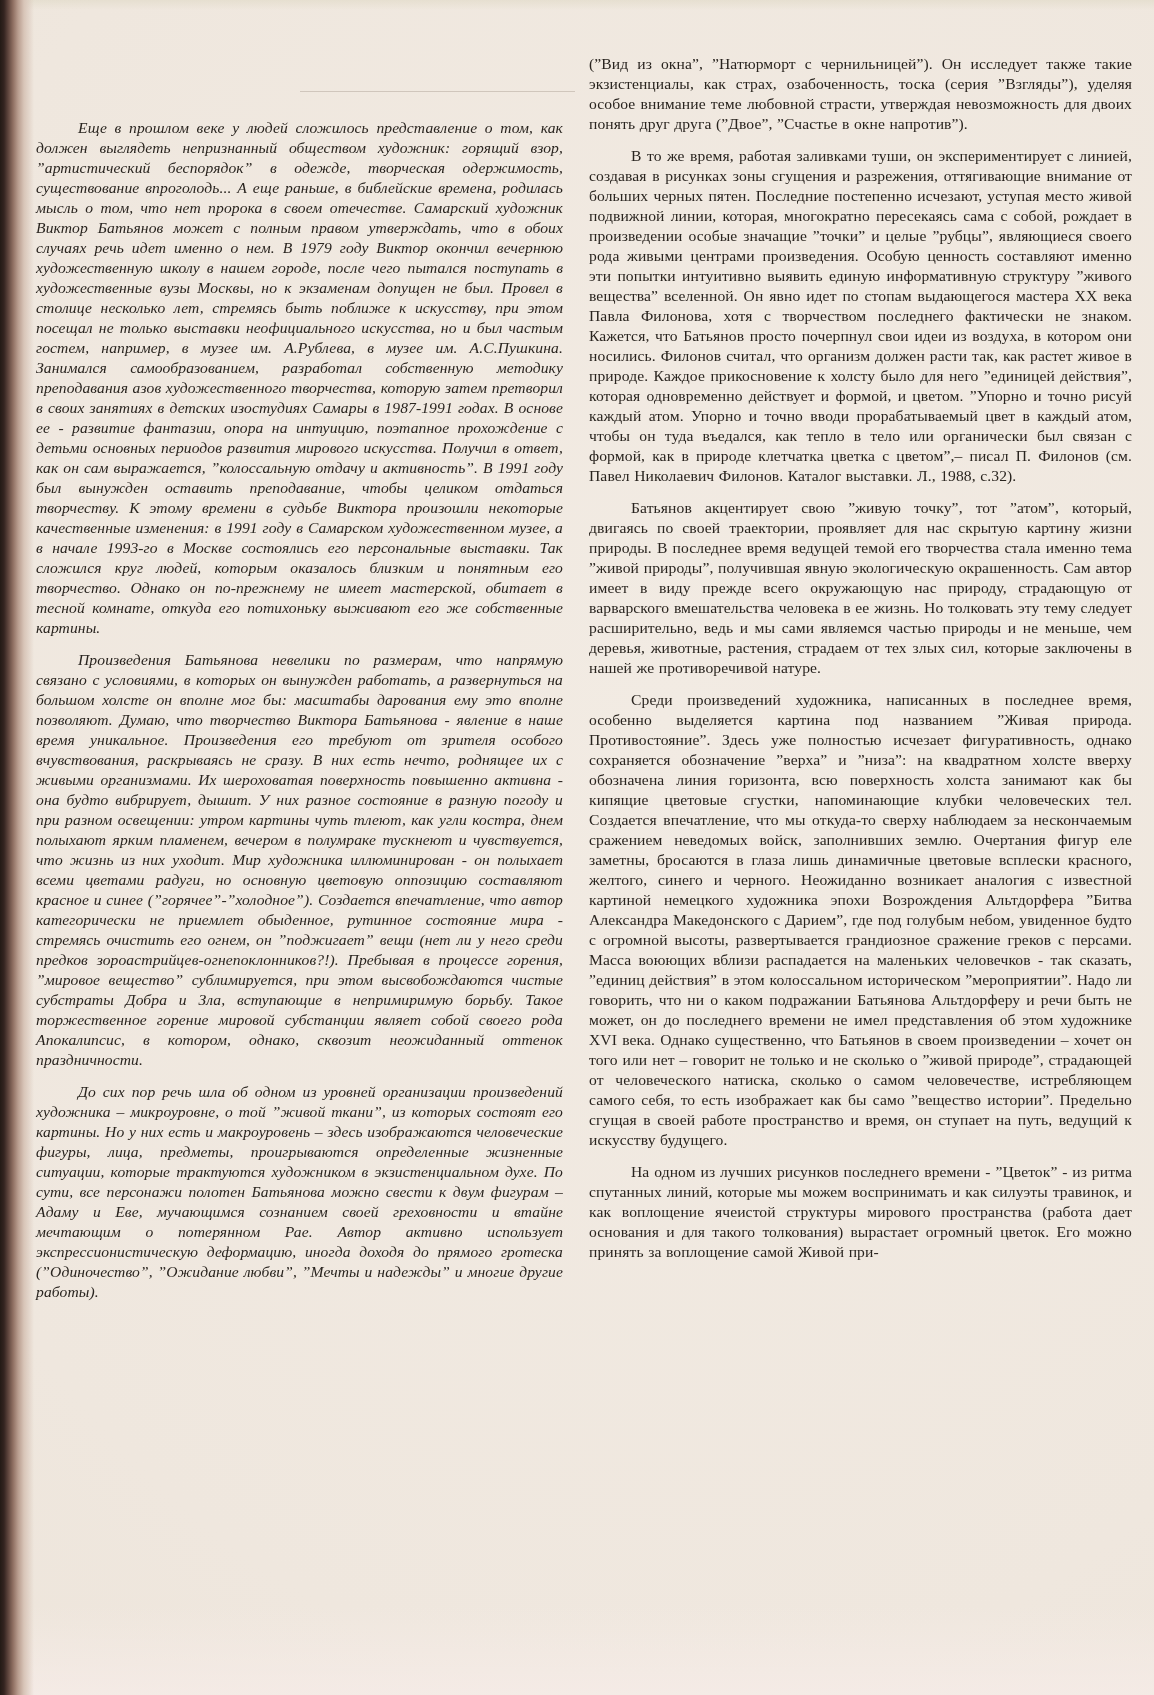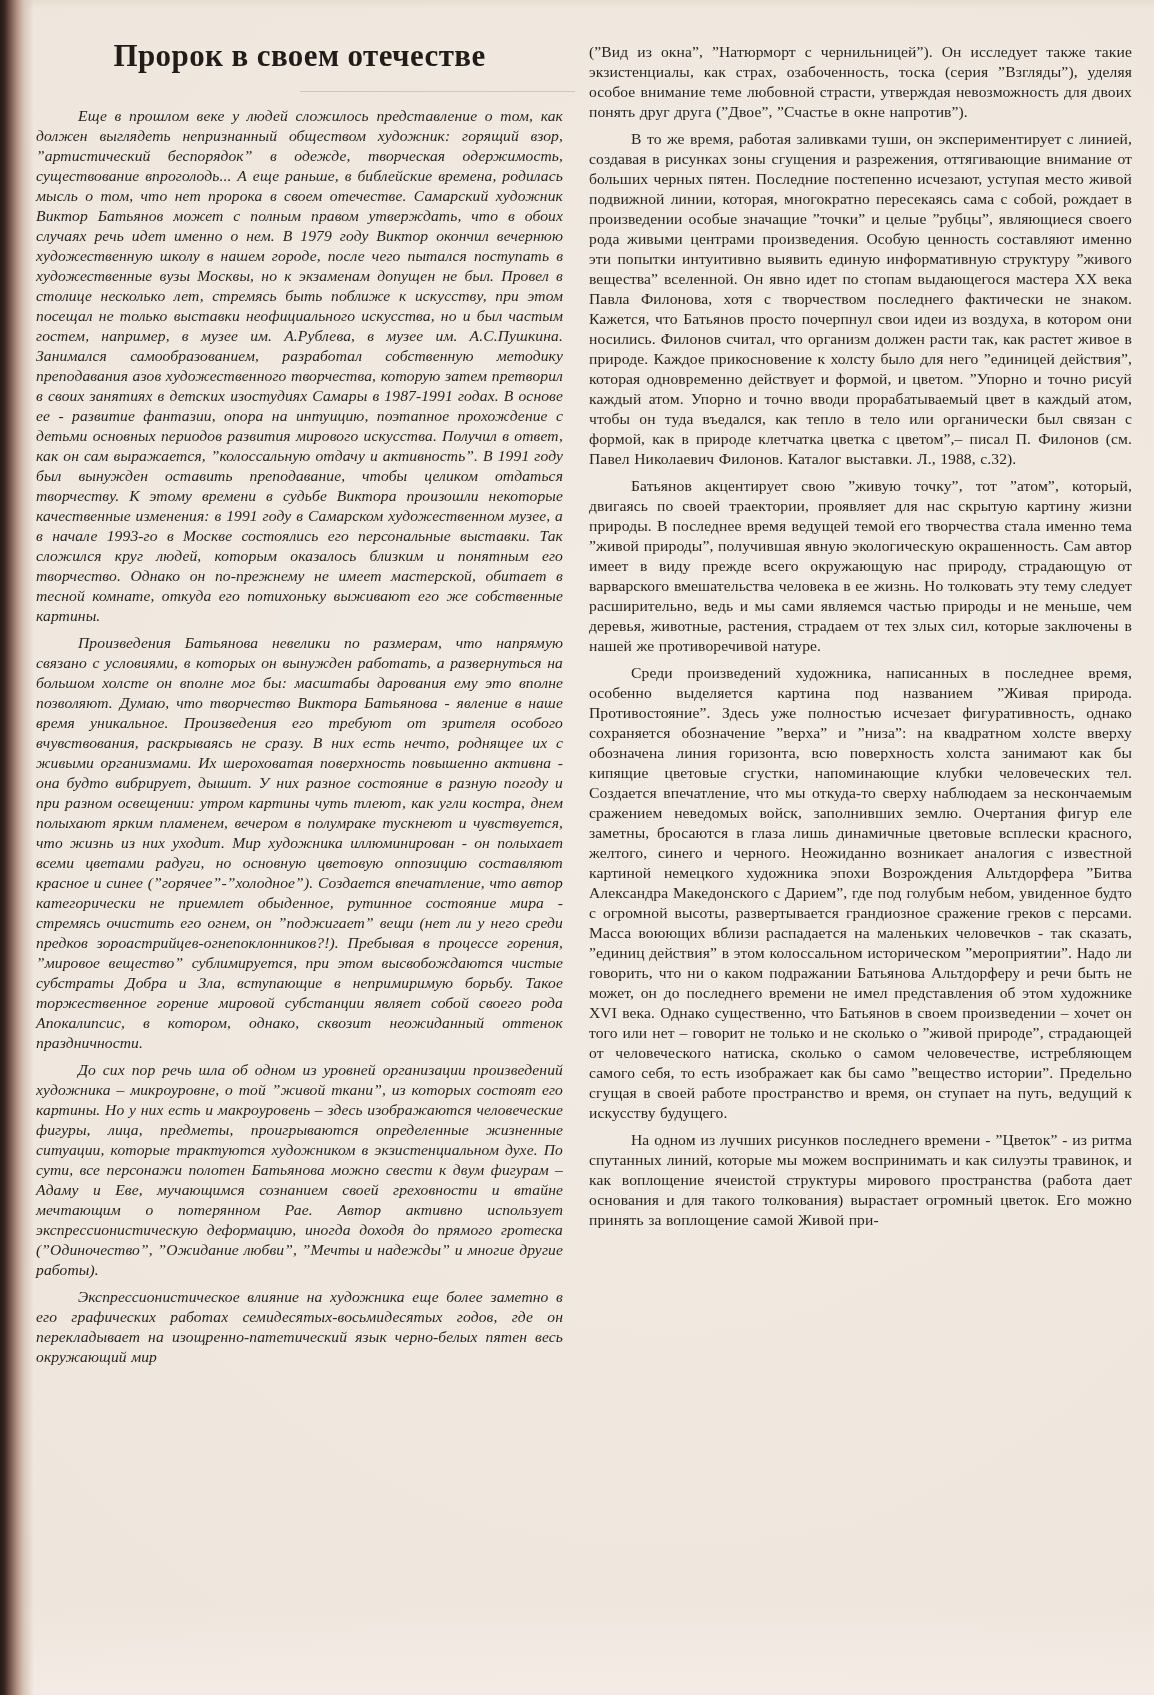--- a/index.html
+++ b/index.html
@@ -52,36 +52,34 @@
     text-align: justify;
     font-size: 15.6px;
     line-height: 20px;
     letter-spacing: 0.1px;
     word-spacing: 0.5px;
     hyphens: auto;
     -webkit-hyphens: auto;
   }
   .col-left  { top: 106px; left: 36px;  width: 527px; font-style: italic; }
   .col-right { top: 42px;  left: 589px; width: 543px; }
-  .para { margin: 0 0 7px 0; }
+  .para { margin: 12px 0 7px 0; }
   .para.indent { text-indent: 42px; }
   .para:last-child { margin-bottom: 0; }
 </style>
 </head>
 <body>
 
 <div class="page">
   <div class="edge-left"></div>
   <div class="artifact-line"></div>
-  <h1 class="title">Пророк в своем отечестве</h1>
   <div class="col col-left" id="col-left">
       <p class="para indent" lang="ru">Еще в прошлом веке у людей сложилось представление о том, как должен выглядеть непризнанный обществом художник: горящий взор, ”артистический беспорядок” в одежде, творческая одержимость, существование впроголодь... А еще раньше, в библейские времена, родилась мысль о том, что нет пророка в своем отечестве. Самарский художник Виктор Батьянов может с полным правом утверждать, что в обоих случаях речь идет именно о нем. В 1979 году Виктор окончил вечернюю художественную школу в нашем городе, после чего пытался поступать в художественные вузы Москвы, но к экзаменам допущен не был. Провел в столице несколько лет, стремясь быть поближе к искусству, при этом посещал не только выставки неофициального искусства, но и был частым гостем, например, в музее им. А.Рублева, в музее им. А.С.Пушкина. Занимался самообразованием, разработал собственную методику преподавания азов художественного творчества, которую затем претворил в своих занятиях в детских изостудиях Самары в 1987-1991 годах. В основе ее - развитие фантазии, опора на интуицию, поэтапное прохождение с детьми основных периодов развития мирового искусства. Получил в ответ, как он сам выражается, ”колоссальную отдачу и активность”. В 1991 году был вынужден оставить преподавание, чтобы целиком отдаться творчеству. К этому времени в судьбе Виктора произошли некоторые качественные изменения: в 1991 году в Самарском художественном музее, а в начале 1993-го в Москве состоялись его персональные выставки. Так сложился круг людей, которым оказалось близким и понятным его творчество. Однако он по-прежнему не имеет мастерской, обитает в тесной комнате, откуда его потихоньку выживают его же собственные картины.</p>
       <p class="para indent" lang="ru">Произведения Батьянова невелики по размерам, что напрямую связано с условиями, в которых он вынужден работать, а развернуться на большом холсте он вполне мог бы: масштабы дарования ему это вполне позволяют. Думаю, что творчество Виктора Батьянова - явление в наше время уникальное. Произведения его требуют от зрителя особого вчувствования, раскрываясь не сразу. В них есть нечто, роднящее их с живыми организмами. Их шероховатая поверхность повышенно активна - она будто вибрирует, дышит. У них разное состояние в разную погоду и при разном освещении: утром картины чуть тлеют, как угли костра, днем полыхают ярким пламенем, вечером в полумраке тускнеют и чувствуется, что жизнь из них уходит. Мир художника иллюминирован - он полыхает всеми цветами радуги, но основную цветовую оппозицию составляют красное и синее (”горячее”-”холодное”). Создается впечатление, что автор категорически не приемлет обыденное, рутинное состояние мира - стремясь очистить его огнем, он ”поджигает” вещи (нет ли у него среди предков зороастрийцев-огнепоклонников?!). Пребывая в процессе горения, ”мировое вещество” сублимируется, при этом высвобождаются чистые субстраты Добра и Зла, вступающие в непримиримую борьбу. Такое торжественное горение мировой субстанции являет собой своего рода Апокалипсис, в котором, однако, сквозит неожиданный оттенок праздничности.</p>
       <p class="para indent" lang="ru">До сих пор речь шла об одном из уровней организации произведений художника – микроуровне, о той ”живой ткани”, из которых состоят его картины. Но у них есть и макроуровень – здесь изображаются человеческие фигуры, лица, предметы, проигрываются определенные жизненные ситуации, которые трактуются художником в экзистенциальном духе. По сути, все персонажи полотен Батьянова можно свести к двум фигурам – Адаму и Еве, мучающимся сознанием своей греховности и втайне мечтающим о потерянном Рае. Автор активно использует экспрессионистическую деформацию, иногда доходя до прямого гротеска (”Одиночество”, ”Ожидание любви”, ”Мечты и надежды” и многие другие работы).</p>
-      <p class="para indent" lang="ru">Экспрессионистическое влияние на художника еще более заметно в его графических работах семидесятых-восьмидесятых годов, где он перекладывает на изощренно-патетический язык черно-белых пятен весь окружающий мир</p>
     </div>
   <div class="col col-right" id="col-right">
       <p class="para" lang="ru">(”Вид из окна”, ”Натюрморт с чернильницей”). Он исследует также такие экзистенциалы, как страх, озабоченность, тоска (серия ”Взгляды”), уделяя особое внимание теме любовной страсти, утверждая невозможность для двоих понять друг друга (”Двое”, ”Счастье в окне напротив”).</p>
       <p class="para indent" lang="ru">В то же время, работая заливками туши, он экспериментирует с линией, создавая в рисунках зоны сгущения и разрежения, оттягивающие внимание от больших черных пятен. Последние постепенно исчезают, уступая место живой подвижной линии, которая, многократно пересекаясь сама с собой, рождает в произведении особые значащие ”точки” и целые ”рубцы”, являющиеся своего рода живыми центрами произведения. Особую ценность составляют именно эти попытки интуитивно выявить единую информативную структуру ”живого вещества” вселенной. Он явно идет по стопам выдающегося мастера XX века Павла Филонова, хотя с творчеством последнего фактически не знаком. Кажется, что Батьянов просто почерпнул свои идеи из воздуха, в котором они носились. Филонов считал, что организм должен расти так, как растет живое в природе. Каждое прикосновение к холсту было для него ”единицей действия”, которая одновременно действует и формой, и цветом. ”Упорно и точно рисуй каждый атом. Упорно и точно вводи прорабатываемый цвет в каждый атом, чтобы он туда въедался, как тепло в тело или органически был связан с формой, как в природе клетчатка цветка с цветом”,– писал П. Филонов (см. Павел Николаевич Филонов. Каталог выставки. Л., 1988, с.32).</p>
       <p class="para indent" lang="ru">Батьянов акцентирует свою ”живую точку”, тот ”атом”, который, двигаясь по своей траектории, проявляет для нас скрытую картину жизни природы. В последнее время ведущей темой его творчества стала именно тема ”живой природы”, получившая явную экологическую окрашенность. Сам автор имеет в виду прежде всего окружающую нас природу, страдающую от варварского вмешательства человека в ее жизнь. Но толковать эту тему следует расширительно, ведь и мы сами являемся частью природы и не меньше, чем деревья, животные, растения, страдаем от тех злых сил, которые заключены в нашей же противоречивой натуре.</p>
       <p class="para indent" lang="ru">Среди произведений художника, написанных в последнее время, особенно выделяется картина под названием ”Живая природа. Противостояние”. Здесь уже полностью исчезает фигуративность, однако сохраняется обозначение ”верха” и ”низа”: на квадратном холсте вверху обозначена линия горизонта, всю поверхность холста занимают как бы кипящие цветовые сгустки, напоминающие клубки человеческих тел. Создается впечатление, что мы откуда-то сверху наблюдаем за нескончаемым сражением неведомых войск, заполнивших землю. Очертания фигур еле заметны, бросаются в глаза лишь динамичные цветовые всплески красного, желтого, синего и черного. Неожиданно возникает аналогия с известной картиной немецкого художника эпохи Возрождения Альтдорфера ”Битва Александра Македонского с Дарием”, где под голубым небом, увиденное будто с огромной высоты, развертывается грандиозное сражение греков с персами. Масса воюющих вблизи распадается на маленьких человечков - так сказать, ”единиц действия” в этом колоссальном историческом ”мероприятии”. Надо ли говорить, что ни о каком подражании Батьянова Альтдорферу и речи быть не может, он до последнего времени не имел представления об этом художнике XVI века. Однако существенно, что Батьянов в своем произведении – хочет он того или нет – говорит не только и не сколько о ”живой природе”, страдающей от человеческого натиска, сколько о самом человечестве, истребляющем самого себя, то есть изображает как бы само ”вещество истории”. Предельно сгущая в своей работе пространство и время, он ступает на путь, ведущий к искусству будущего.</p>
       <p class="para indent" lang="ru">На одном из лучших рисунков последнего времени - ”Цветок” - из ритма спутанных линий, которые мы можем воспринимать и как силуэты травинок, и как воплощение ячеистой структуры мирового пространства (работа дает основания и для такого толкования) вырастает огромный цветок. Его можно принять за воплощение самой Живой при-</p>
     </div>
 </div>
 

